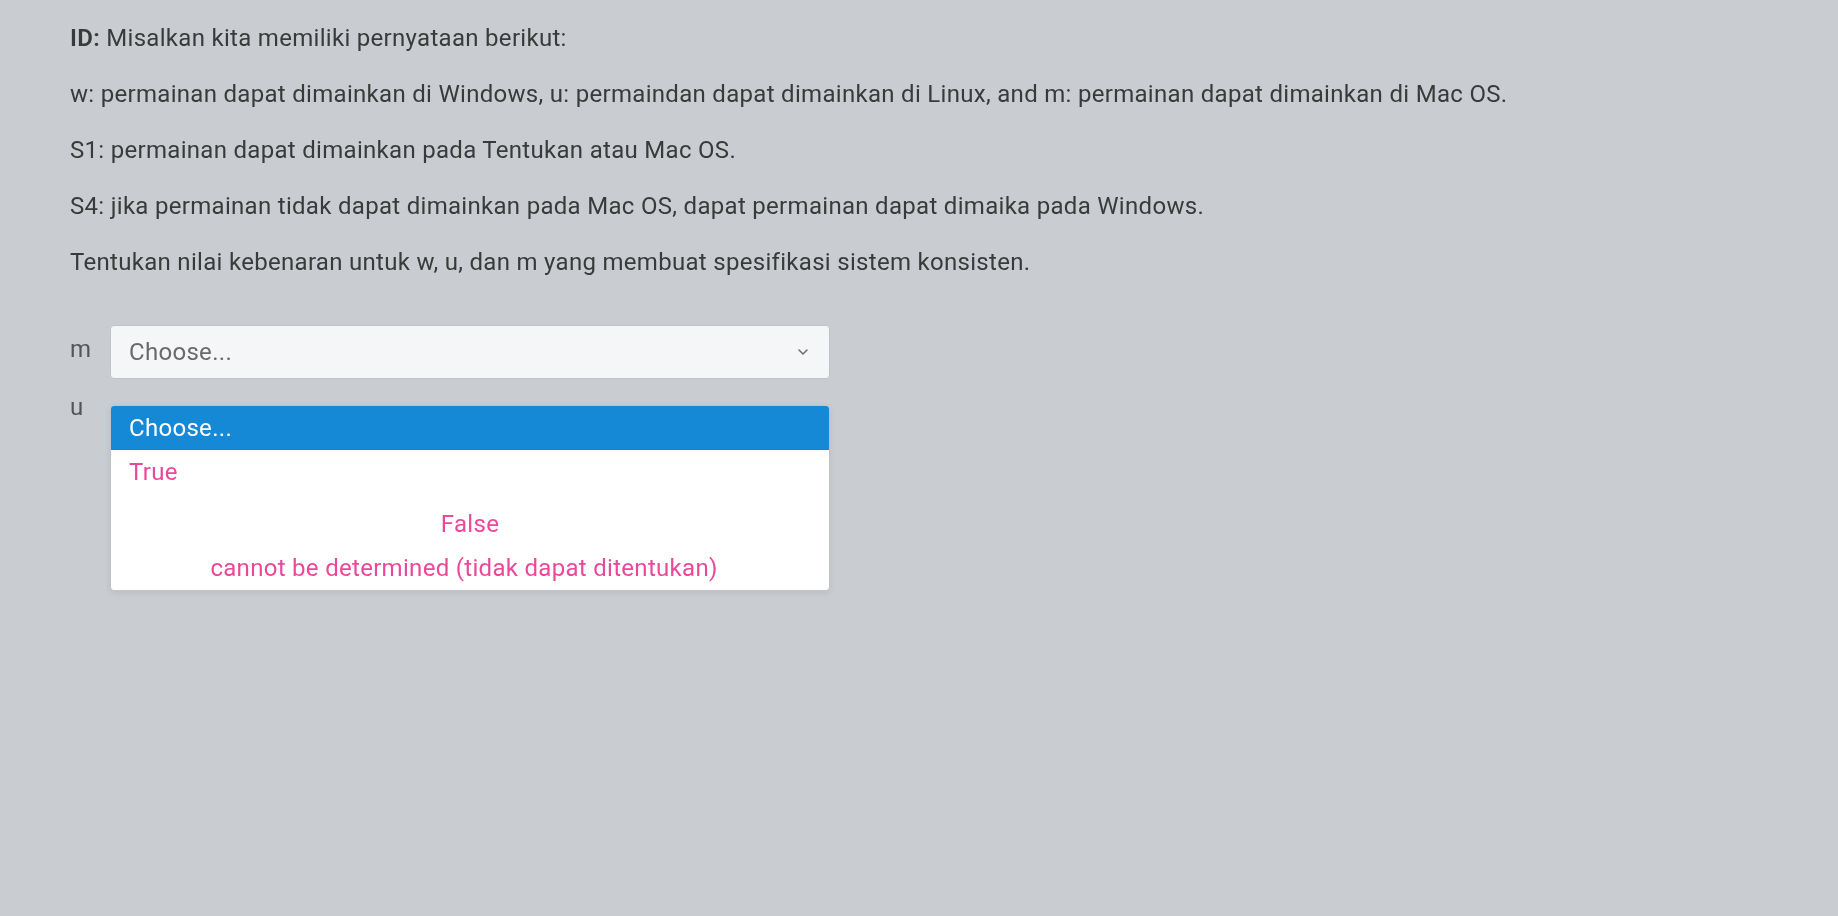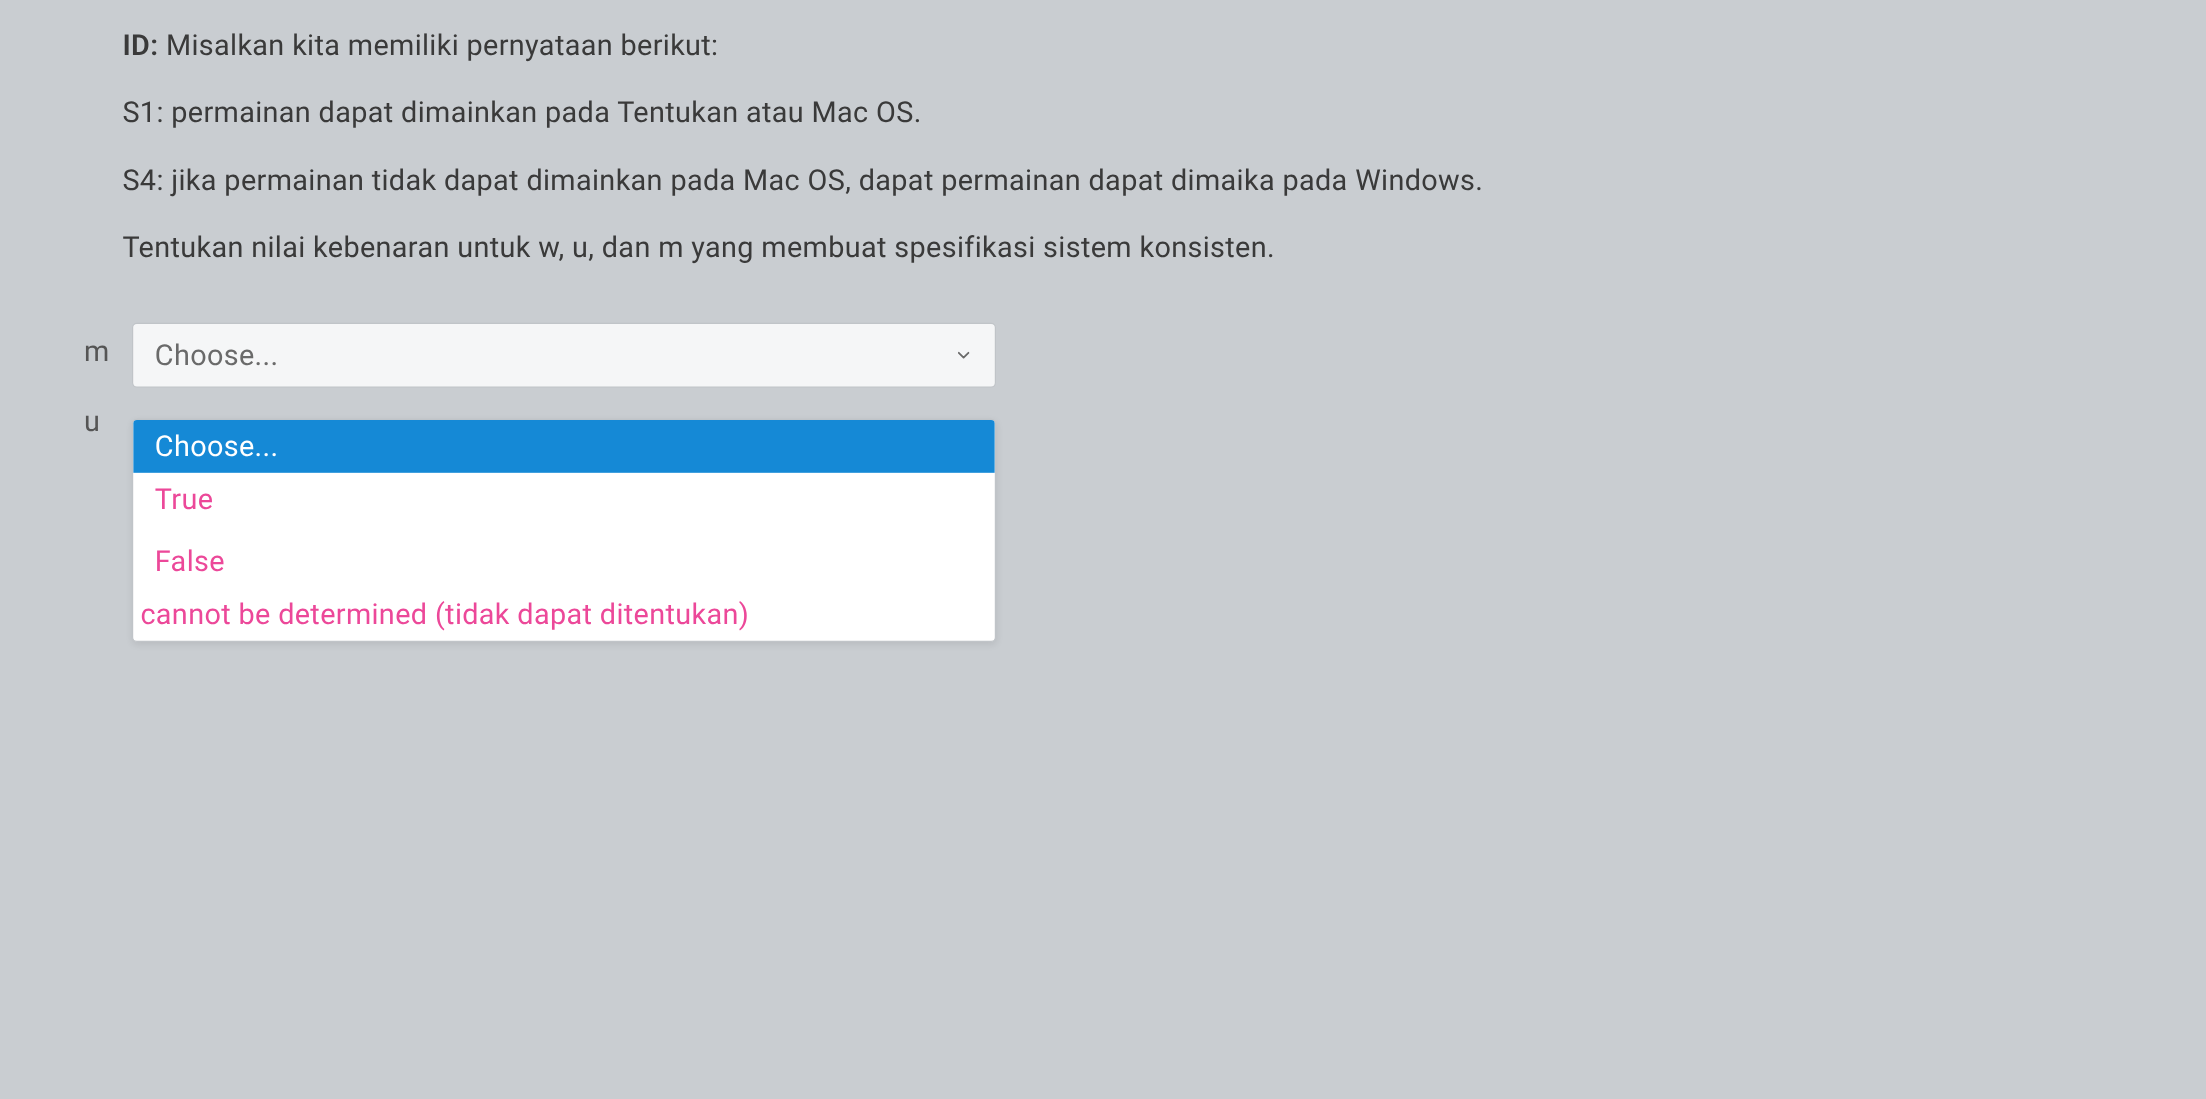--- a/index.html
+++ b/index.html
@@ -11,21 +11,20 @@
       font-family: -apple-system, BlinkMacSystemFont, 'Segoe UI', Roboto, Helvetica, Arial, sans-serif;
       background: #c9cdd1;
       padding: 20px 70px;
       font-size: 24px;
       color: #3a3a3a;
       letter-spacing: 0.3px;
     }
     .question-text p {
       margin-bottom: 20px;
       line-height: 1.5;
-      margin-left: 32px;
     }
     .id-label {
       font-weight: 600;
     }
     .answer-section {
       margin-top: 45px;
     }
     .answer-row {
       display: flex;
       align-items: flex-start;
@@ -89,20 +88,21 @@
     }
   </style>
 </head>
 <body>
 
 <div class="question-text">
   <p>
     <span class="id-label">ID:</span>
     <span>Misalkan kita memiliki pernyataan berikut:</span>
   </p>
+  <p>w: permainan dapat dimainkan di Windows, u: permaindan dapat dimainkan di Linux, and m: permainan dapat dimainkan di Mac OS.</p>
   <p>S1: permainan dapat dimainkan pada Tentukan atau Mac OS.</p>
   <p>S4: jika permainan tidak dapat dimainkan pada Mac OS, dapat permainan dapat dimaika pada Windows.</p>
   <p>Tentukan nilai kebenaran untuk w, u, dan m yang membuat spesifikasi sistem konsisten.</p>
 </div>
 
 <div class="answer-section">
 
   <div class="answer-row">
     <div class="answer-label">m</div>
     <div class="select-container">
@@ -115,21 +115,21 @@
         </span>
       </div>
     </div>
   </div>
 
   <div class="label-beside row-u">
     <div class="answer-label">u</div>
     <div class="dropdown-open">
       <div class="dropdown-option highlighted">Choose...</div>
       <div class="dropdown-option">True</div>
-      <div class="label-beside row-w" style="margin-left:-40px;">
+      <div class="label-beside row-w" style="margin-left:-40px;text-align:center;">
         <div class="answer-label">w</div>
         <div style="flex:1;">
           <div class="dropdown-option" style="padding-left:18px;">False</div>
           <div class="dropdown-option" style="padding-left:6px;">cannot be determined (tidak dapat ditentukan)</div>
         </div>
       </div>
     </div>
   </div>
 
 </div>

